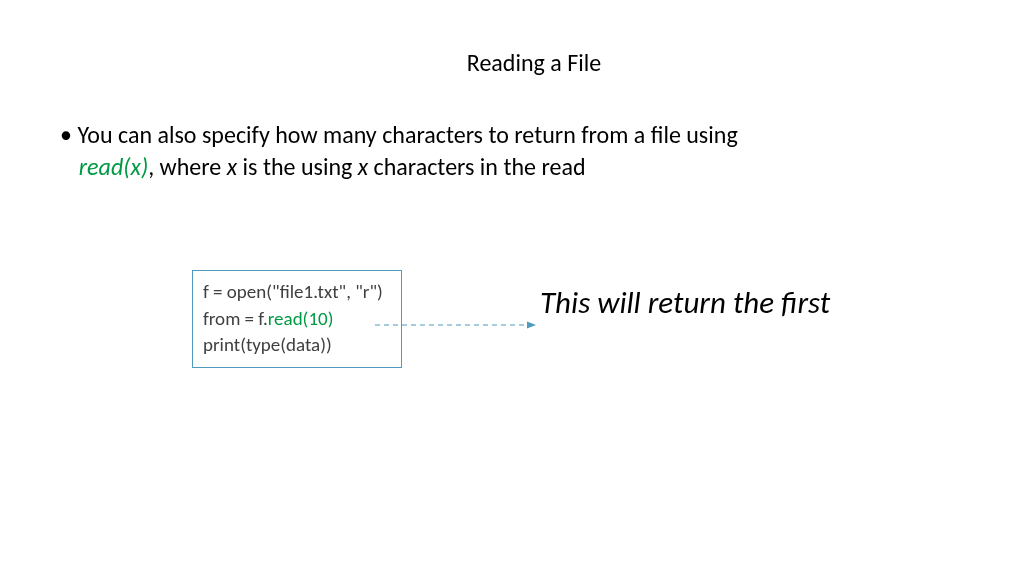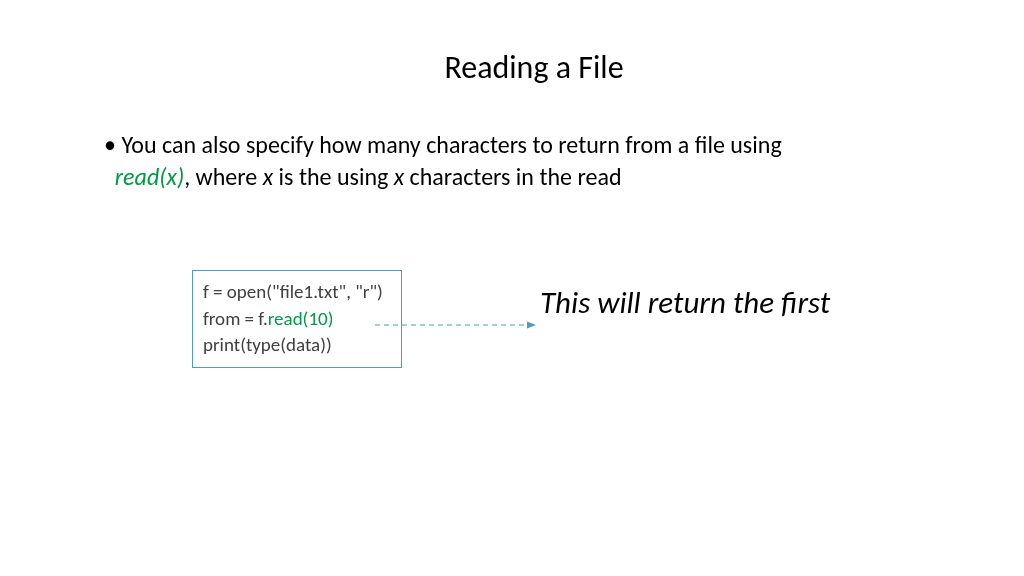--- a/index.html
+++ b/index.html
@@ -11,41 +11,42 @@
       width: 1024px;
       height: 576px;
       font-family: Calibri, "Segoe UI", Arial, sans-serif;
       background: #ffffff;
       color: #000000;
       position: relative;
       overflow: hidden;
     }
     .slide-title {
       text-align: center;
-      font-size: 32px;
+      font-size: 24px;
       font-weight: 400;
       color: #000000;
       margin-top: 48px;
       padding-left: 44px;
     }
     .content {
-      padding: 0 104px;
+      padding: 0 60px;
       margin-top: 42px;
     }
     .bullet {
       font-size: 24px;
       line-height: 1.35;
       color: #000000;
     }
     .bullet-marker {
       display: inline;
     }
     .code-func {
       color: #009a44;
       font-style: italic;
+      margin-left: 8px;
     }
     .ital {
       font-style: italic;
     }
     .code-box {
       position: absolute;
       left: 192px;
       top: 270px;
       width: 210px;
       border: 1px solid #4f9bbd;

